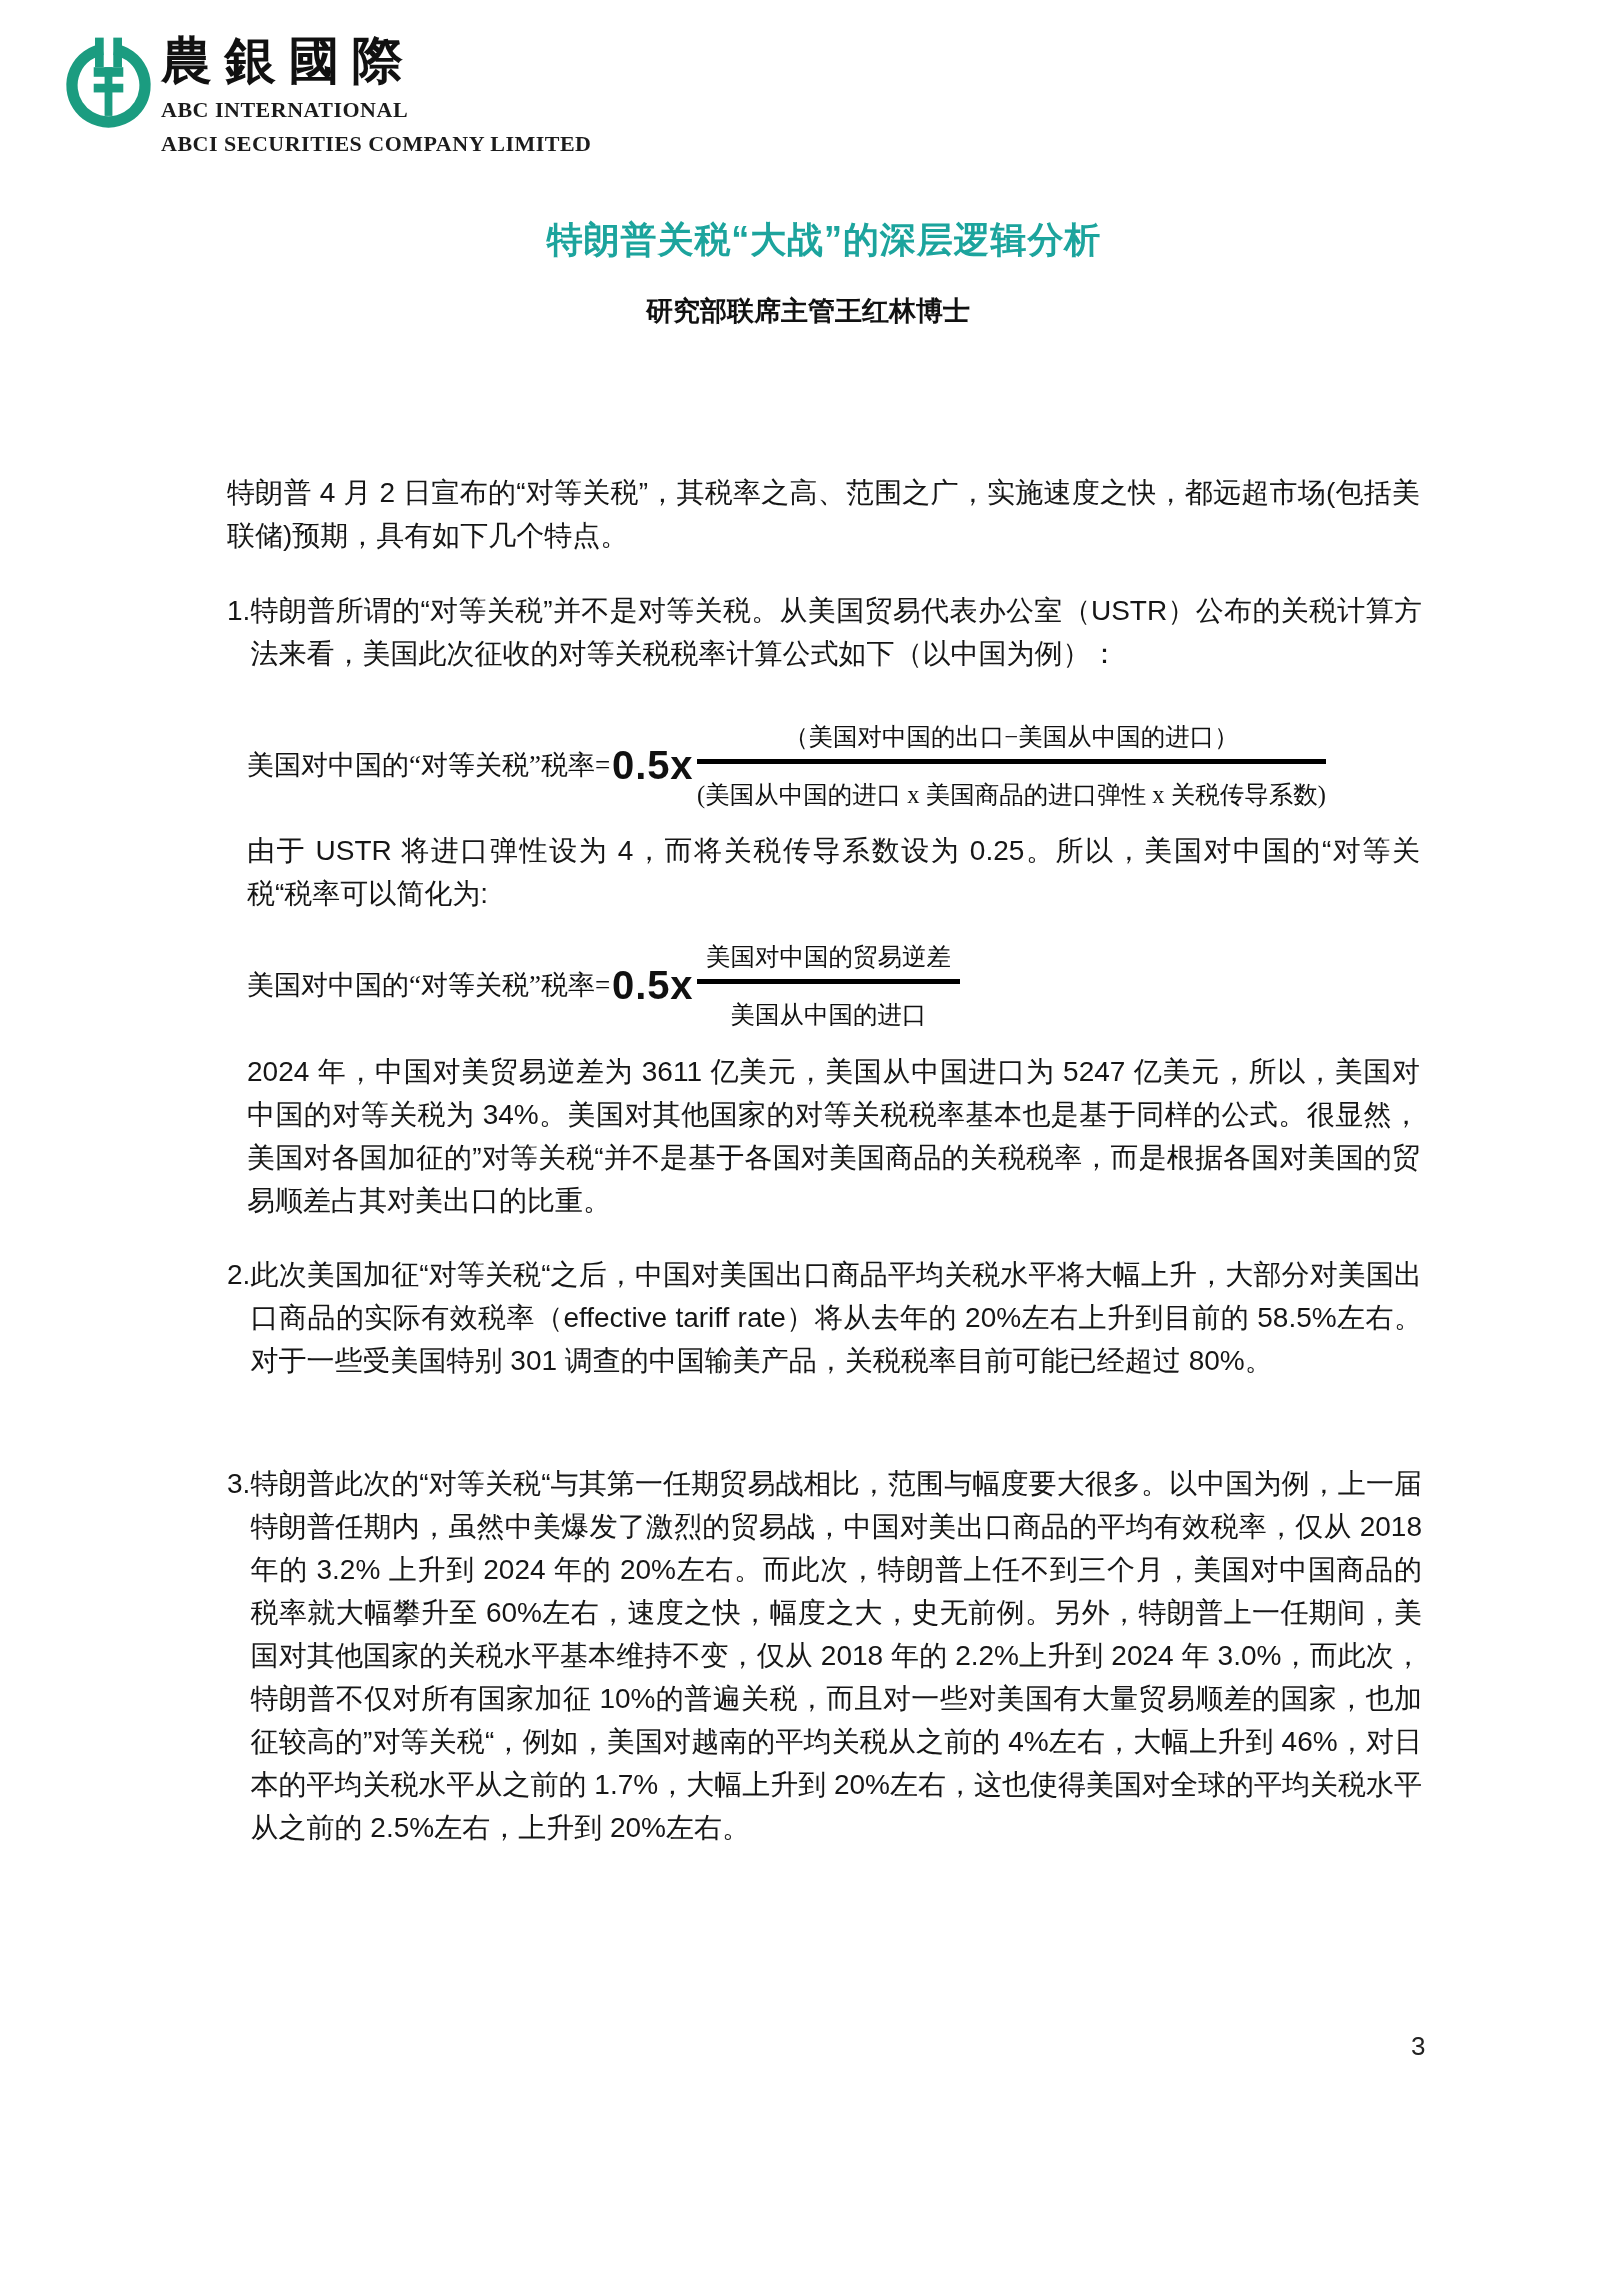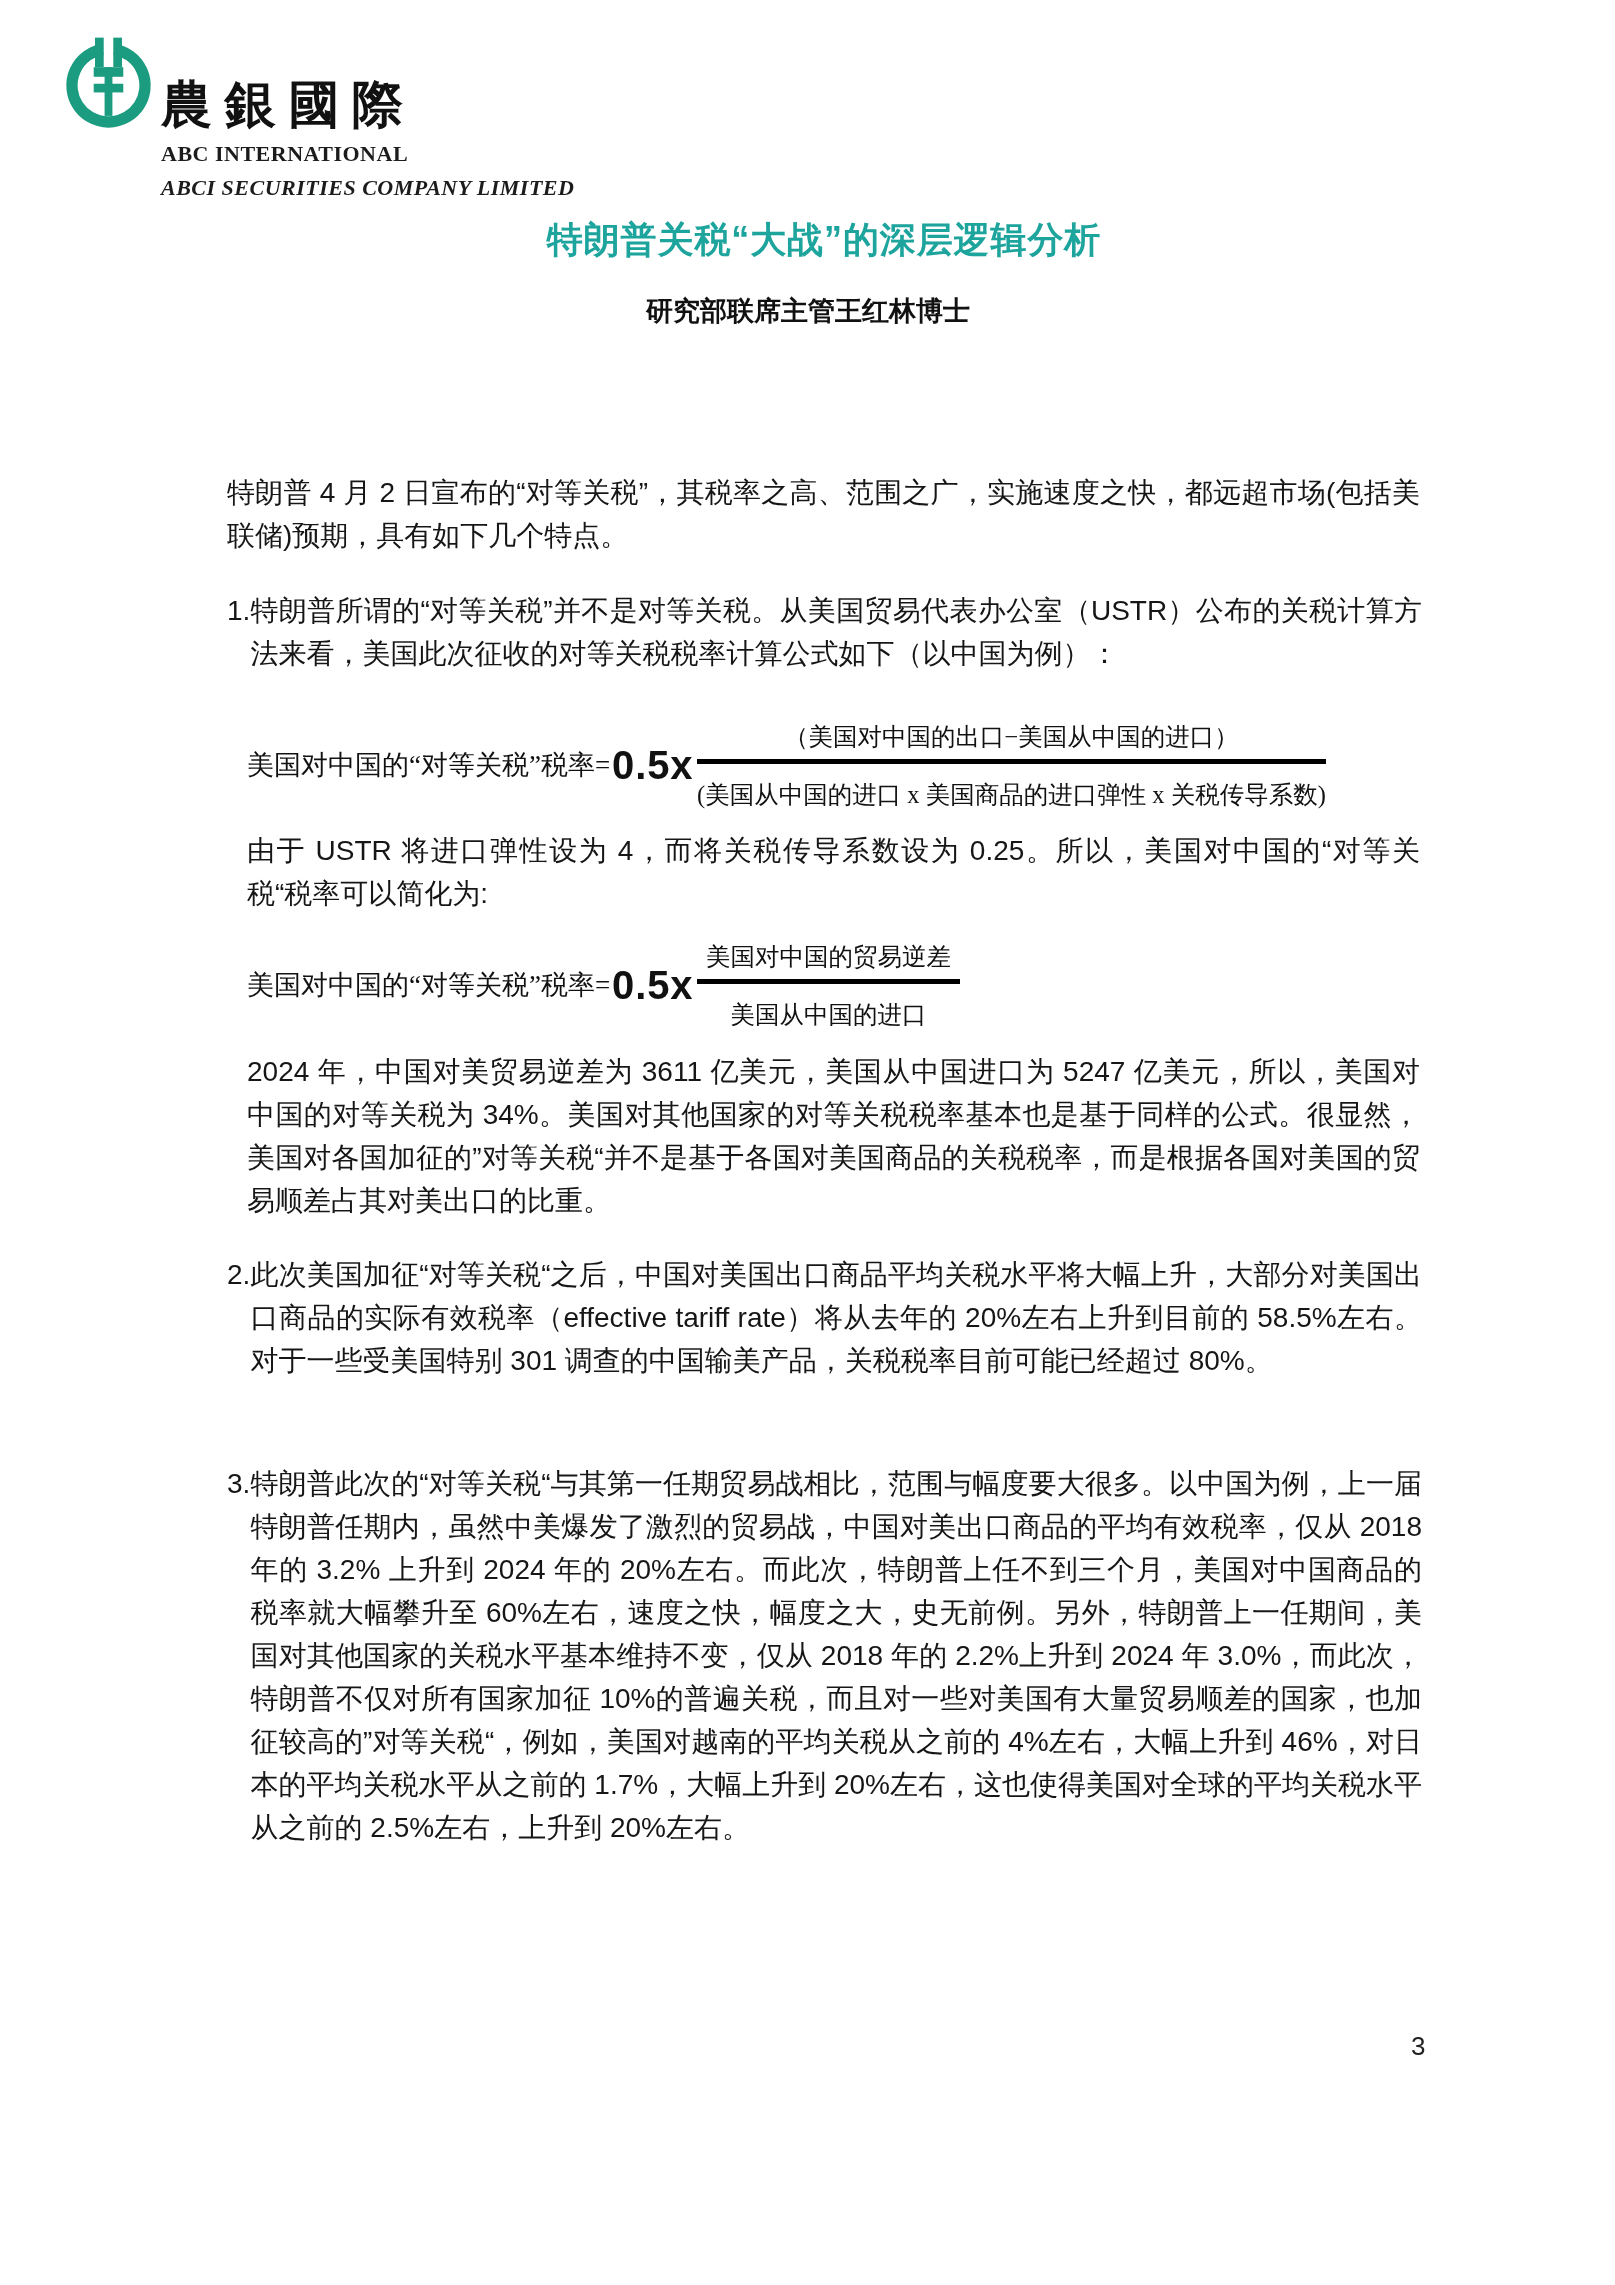--- a/index.html
+++ b/index.html
@@ -9,34 +9,34 @@
     margin:0 auto;
     background:#ffffff;
     font-family:"Liberation Sans", sans-serif;
     color:#1a1a1a;
     overflow:hidden;
   }
 
   
   .header { position:absolute; left:65px; top:33px; display:flex; align-items:flex-start; }
   .logo-mark { width:87px; height:98px; flex:0 0 auto; }
-  .header-text { margin-left:9px;margin-top:44px; }
+  .header-text { margin-left:9px; }
   .logo-cn {
     font-family:"Liberation Serif", serif;
     font-weight:bold; font-size:51px; line-height:1.1;
     letter-spacing:12.7px; color:#111;
     white-space:nowrap;
   }
   .logo-en1, .logo-en2 {
     font-family:"Liberation Serif", serif;
     font-weight:bold; font-size:22px; color:#1c1c1c;
     letter-spacing:0.5px; white-space:nowrap;
   }
   .logo-en1 { margin-top:8.2px; }
-  .logo-en2 { margin-top:8.2px;font-style:italic; }
+  .logo-en2 { margin-top:8.2px; }
 
   
   .doc-title {
     position:absolute; top:216px; left:0; width:100%;
     text-align:center; font-weight:bold; font-size:36px;
     color:#1CA49D; letter-spacing:0.9px;padding-left:16px;
   }
   .byline {
     position:absolute; top:293px; left:0; width:100%;
     text-align:center; font-weight:bold; font-size:27px; color:#111;

